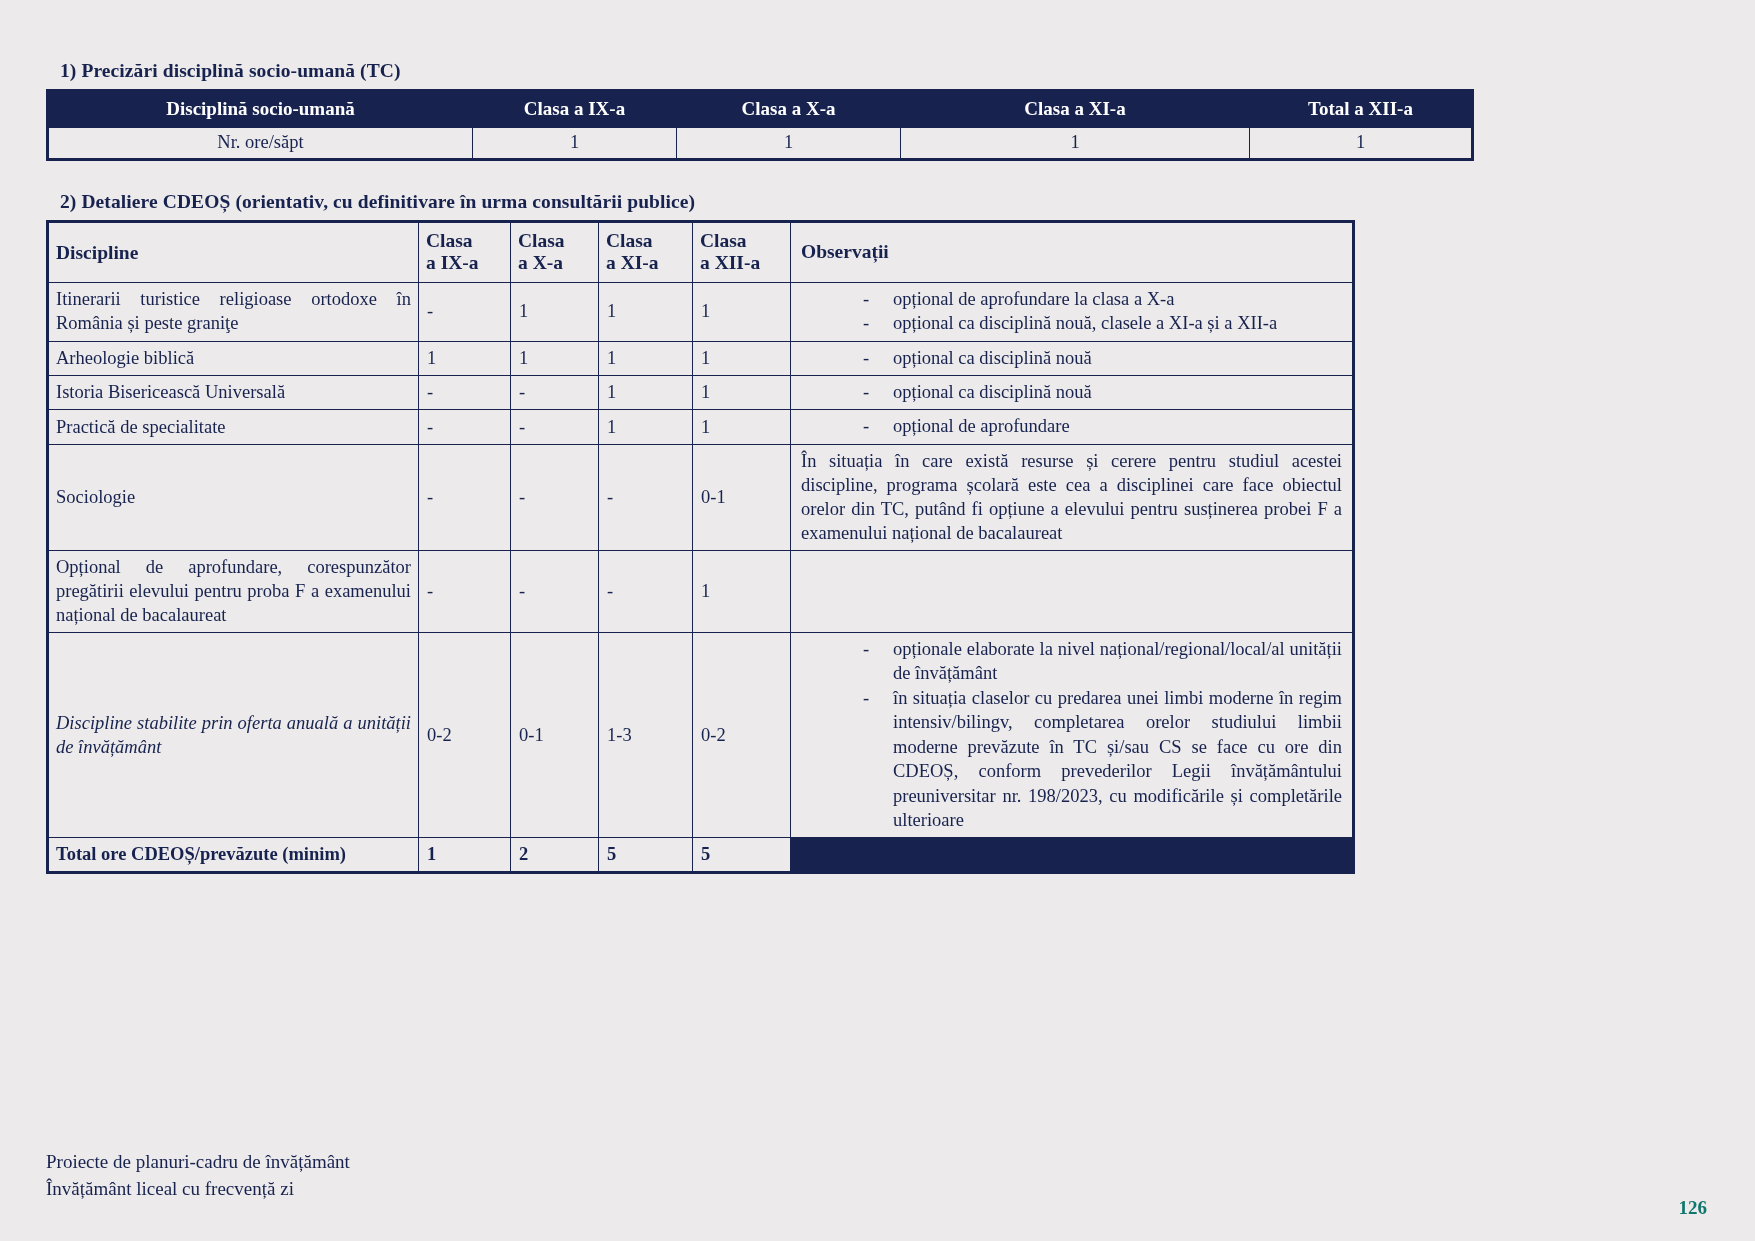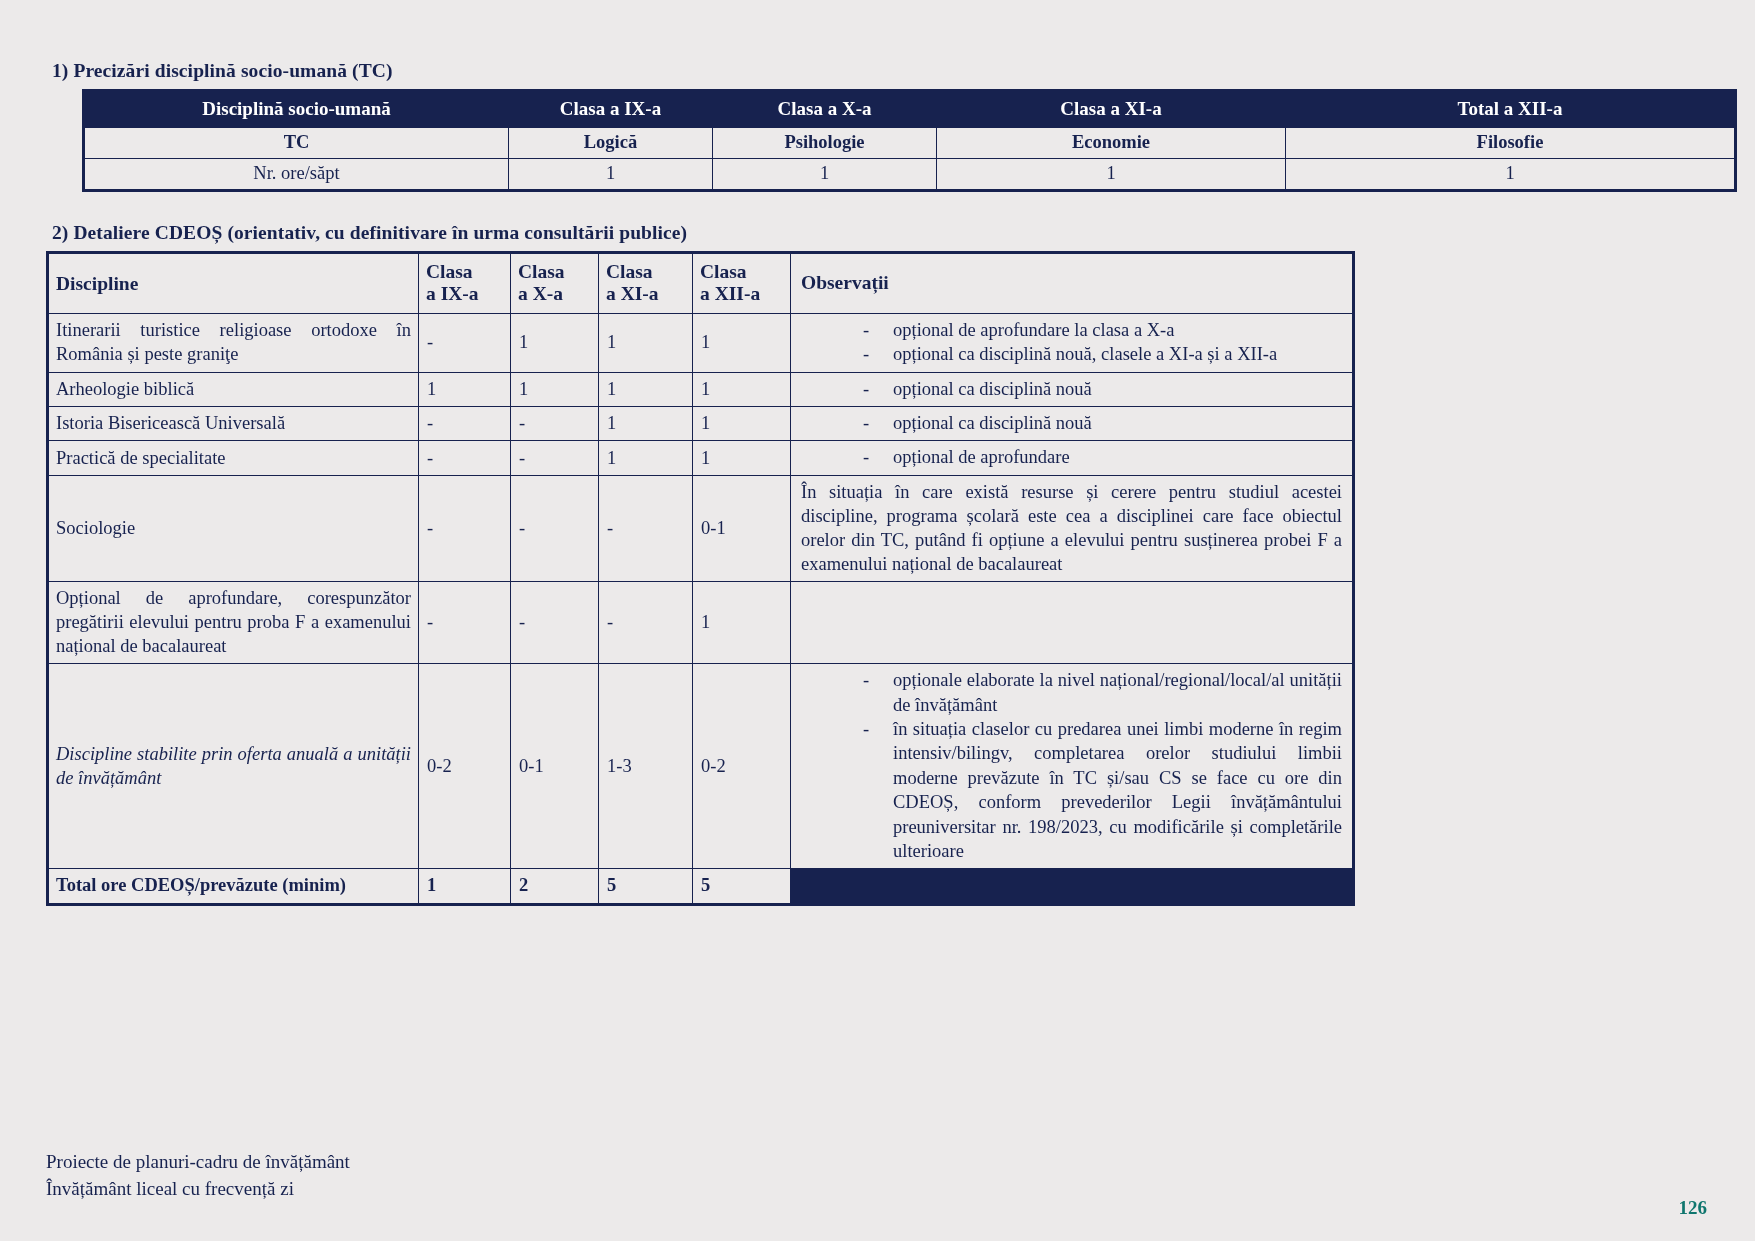--- a/index.html
+++ b/index.html
@@ -21,33 +21,32 @@
     box-sizing: border-box;
     padding: 60px 46px 0 46px;
   }
 
   .section-title {
     font-family: "Liberation Serif", serif;
     font-weight: bold;
     font-size: 19.5px;
     color: #17224f;
     letter-spacing: 0.1px;
-    margin: 0 0 7px 6px;
+    margin: 0 0 7px 14px;
   }
   .section-title.second {
     margin-top: 30px;
   }
 
   
   table.t1 {
     border-collapse: collapse;
-    width: 1655px;
+    width: 1428px;
     table-layout: fixed;
     border: 3px solid #17224f;
-    margin-left: 36px;
   }
   table.t1 td {
     border: 1px solid #17224f;
     text-align: center;
     font-size: 18.5px;
     line-height: 1.25;
     padding: 3px 4px 4px;
     color: #17224f;
   }
   table.t1 tr.hdr td {
@@ -161,27 +160,20 @@
 
   <table class="t1">
     <tbody>
       <tr class="hdr">
         <td style="width:415px">Disciplină socio-umană</td>
         <td style="width:195px">Clasa a IX-a</td>
         <td style="width:215px">Clasa a X-a</td>
         <td style="width:340px">Clasa a XI-a</td>
         <td>Total a XII-a</td>
       </tr>
-      <tr class="sub">
-        <td>TC</td>
-        <td>Logică</td>
-        <td>Psihologie</td>
-        <td>Economie</td>
-        <td>Filosofie</td>
-      </tr>
       <tr>
         <td>Nr. ore/săpt</td>
         <td>1</td>
         <td>1</td>
         <td>1</td>
         <td>1</td>
       </tr>
     </tbody>
   </table>
 

